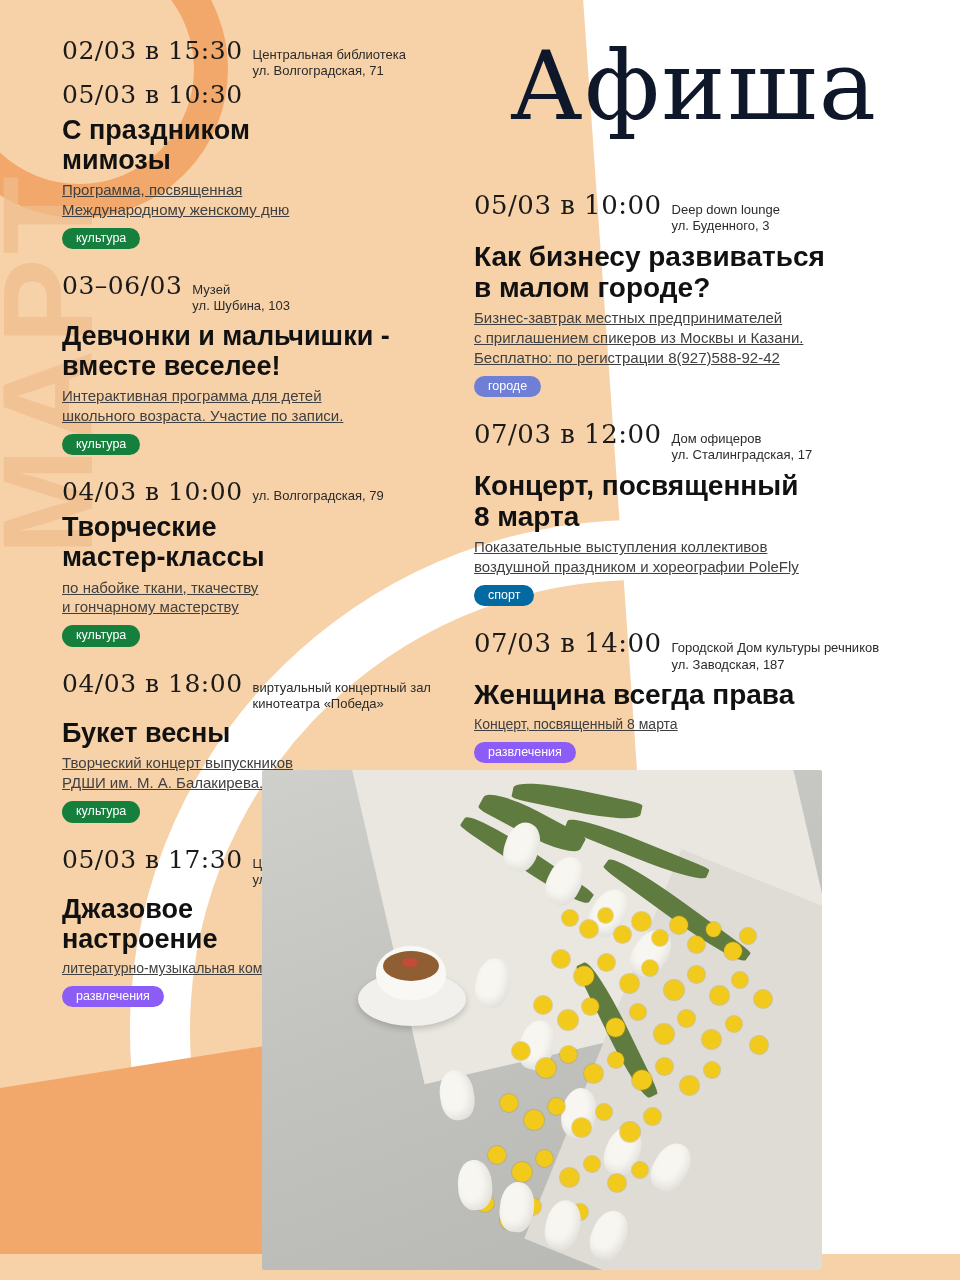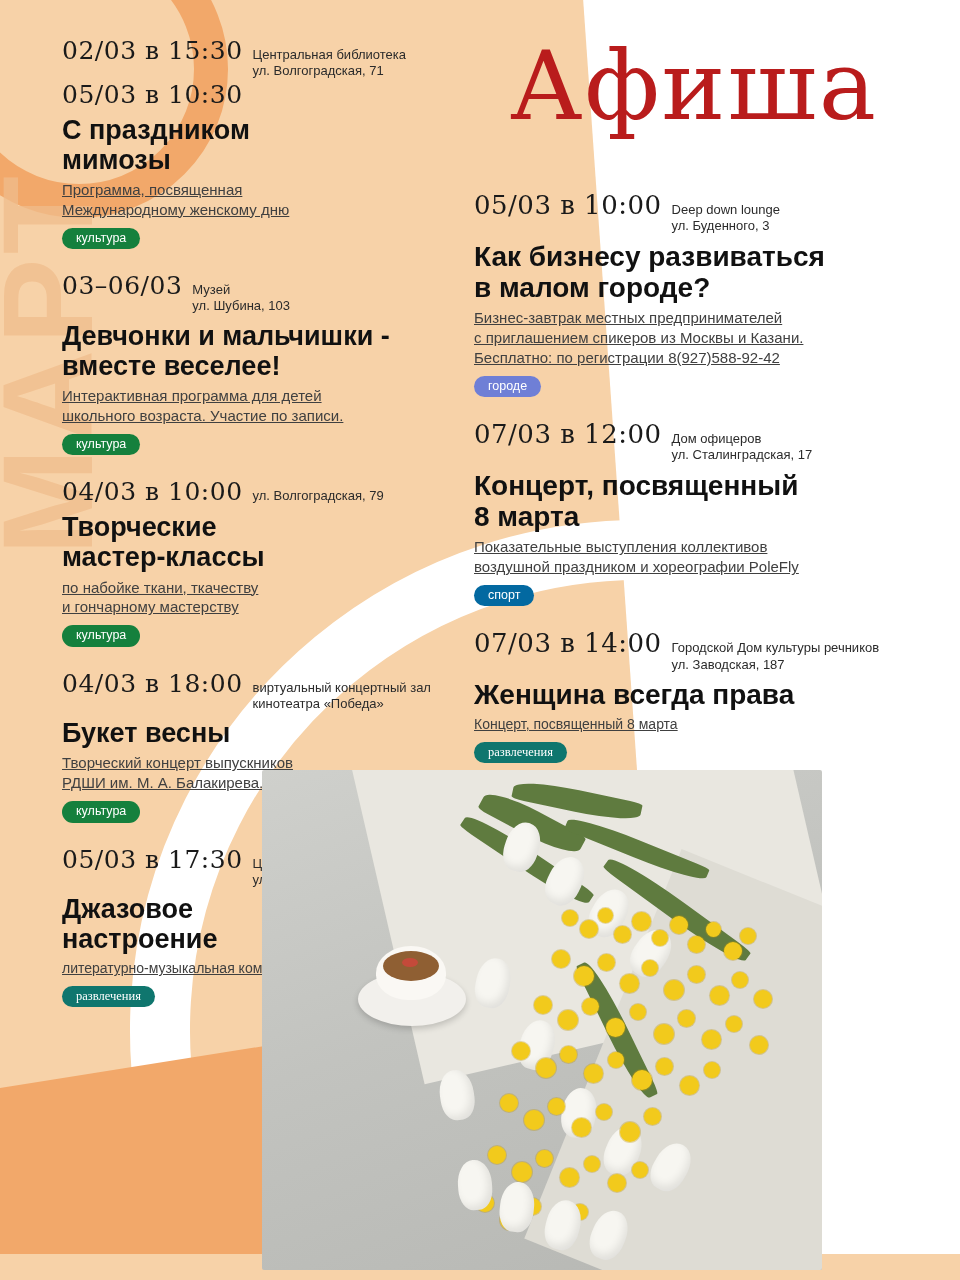--- a/index.html
+++ b/index.html
@@ -106,21 +106,21 @@
 
   
   .title {
     position: absolute;
     right: 82px;
     top: 38px;
     font-family: "DejaVu Serif", serif;
     font-size: 96px;
     line-height: 1;
     letter-spacing: 2px;
-    color: #b91c1c;
+    color: #0f172a;
   }
 
   
   .col-left {
     position: absolute;
     left: 62px;
     top: 36px;
     width: 400px;
   }
   .col-right {
@@ -170,21 +170,21 @@
   .ev-desc.sm { font-size: 14px; }
   .tag {
     display: inline-block;
     padding: 4px 14px 5px;
     border-radius: 13px;
     font-size: 12.5px;
     color: #ffffff;
     line-height: 1;
   }
   .tag.kultura { background: #15803d; }
-  .tag.razvlecheniya { background: #0f766e; font-family: Liberation Serif, serif; }
+  .tag.razvlecheniya { background: #8b5cf6; }
   .tag.biznes { background: #6f7fd6; }
   .tag.sport { background: #0369a1; }
 
   
   .col-right .ev-date { font-size: 26px; }
   .col-right .ev-title { font-size: 28px; }
 
   
   .photo {
     position: absolute;

